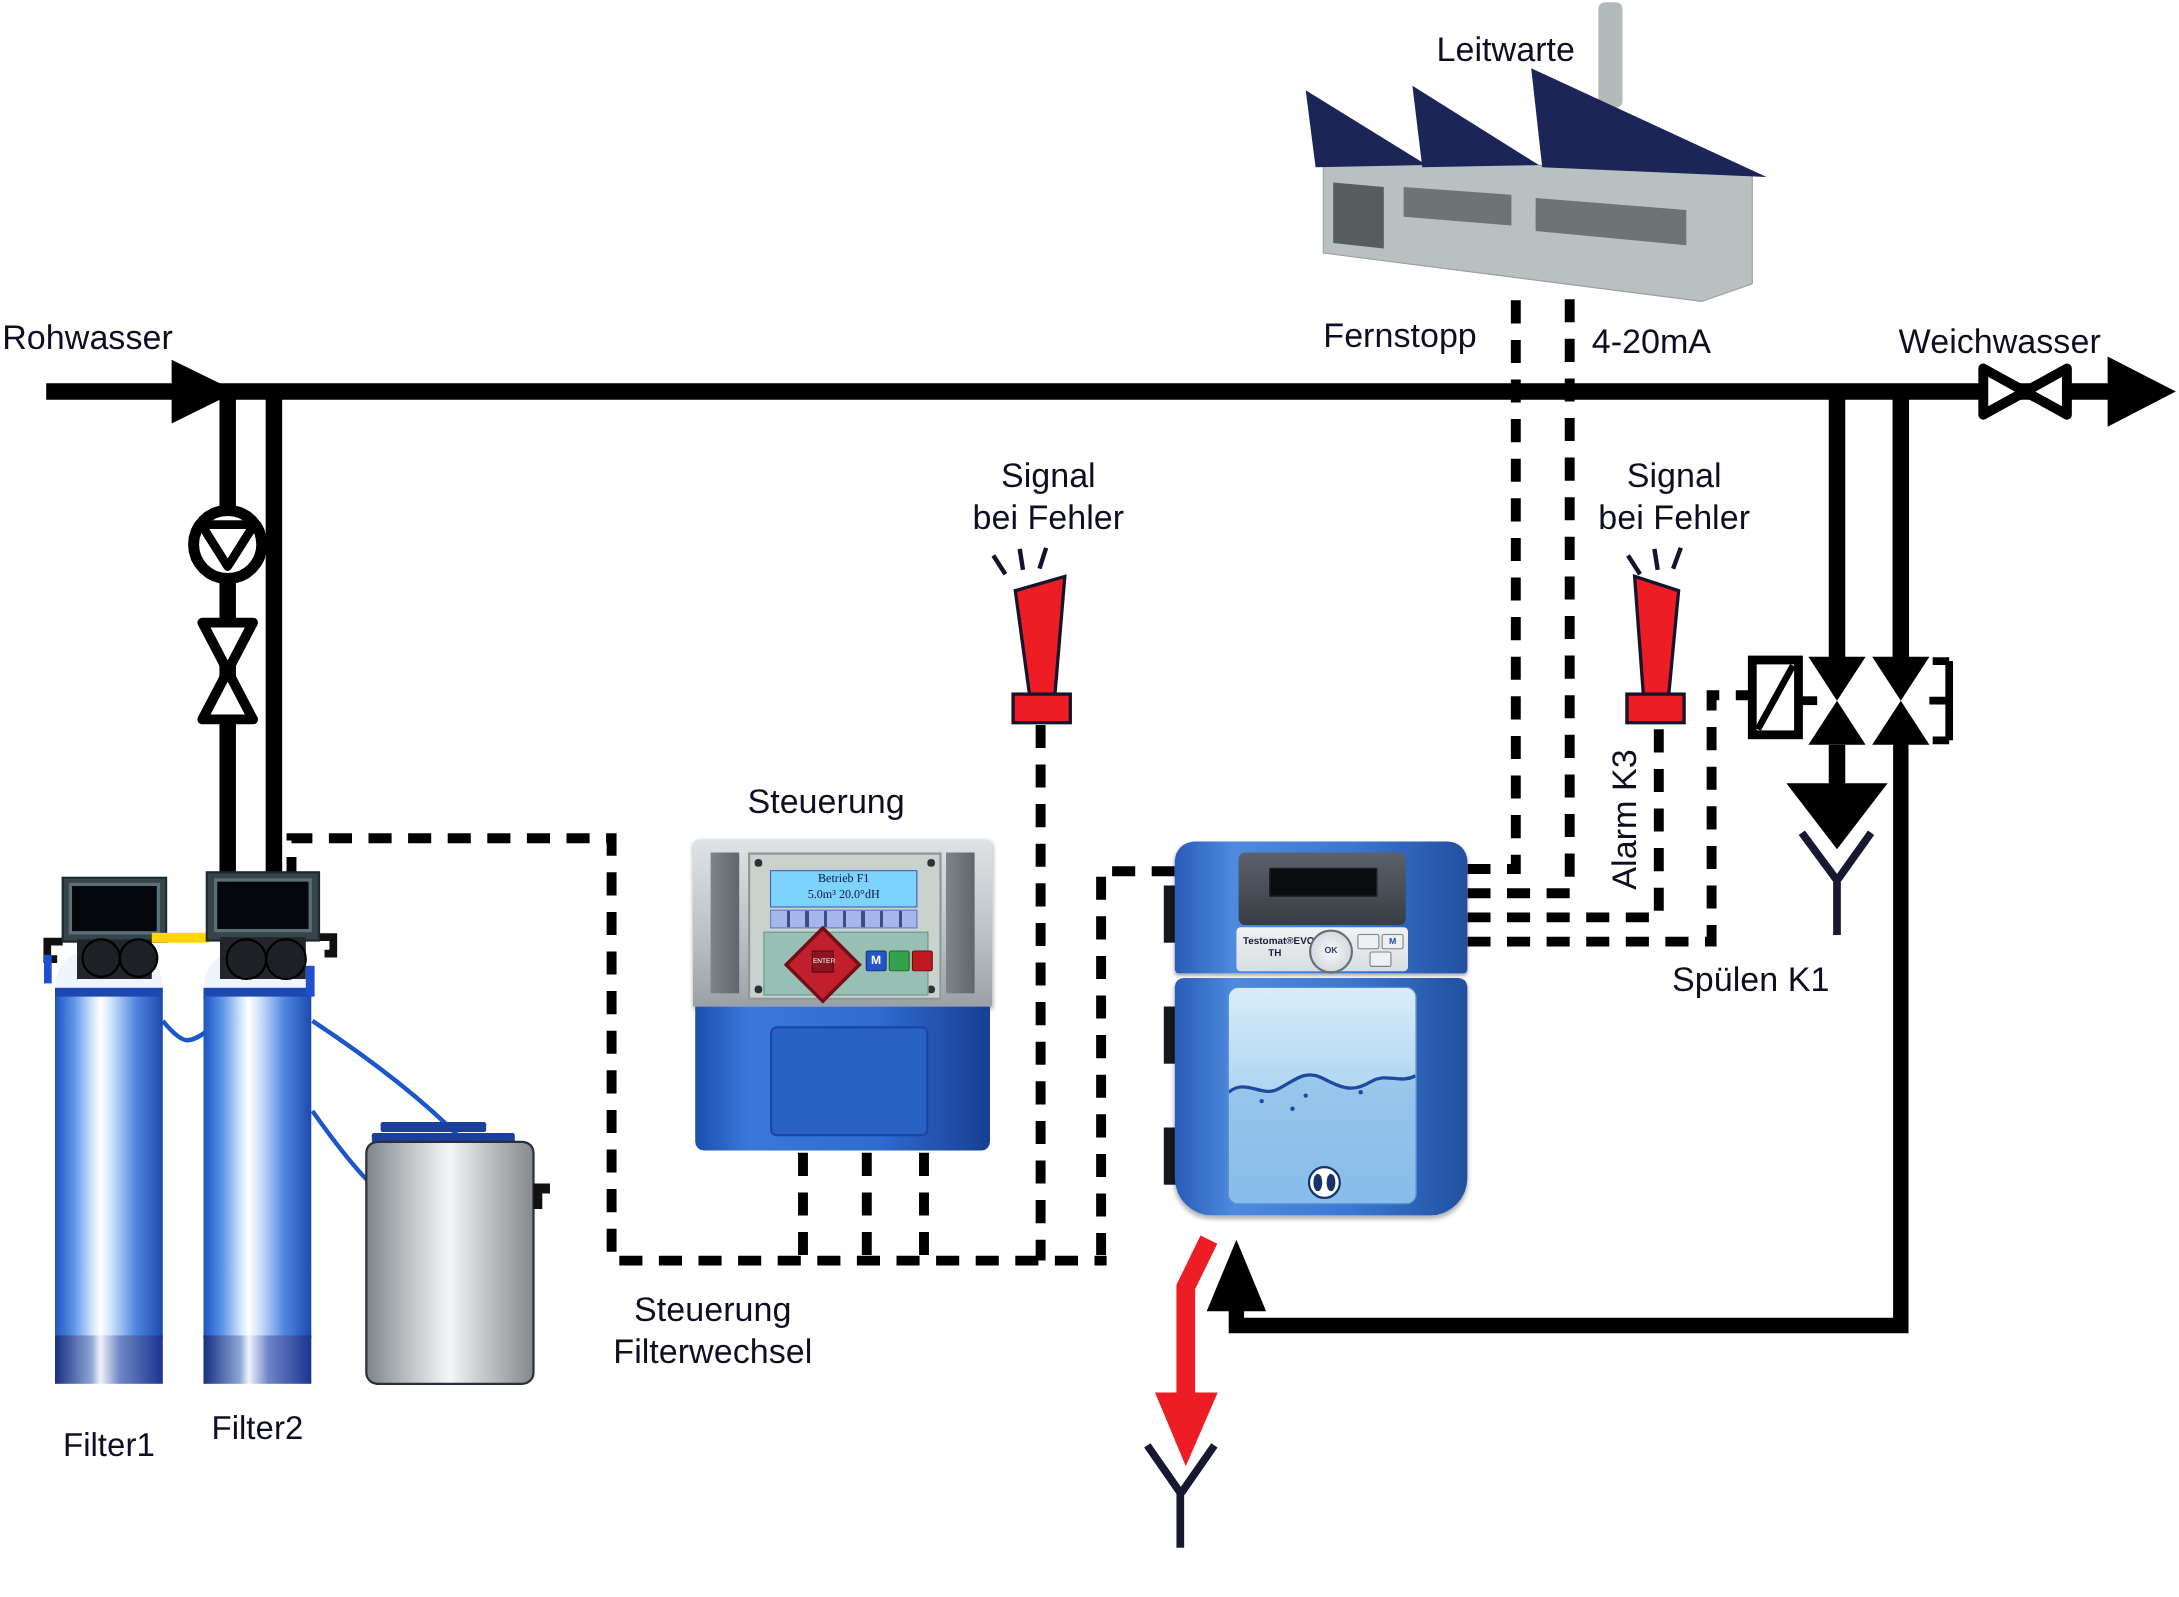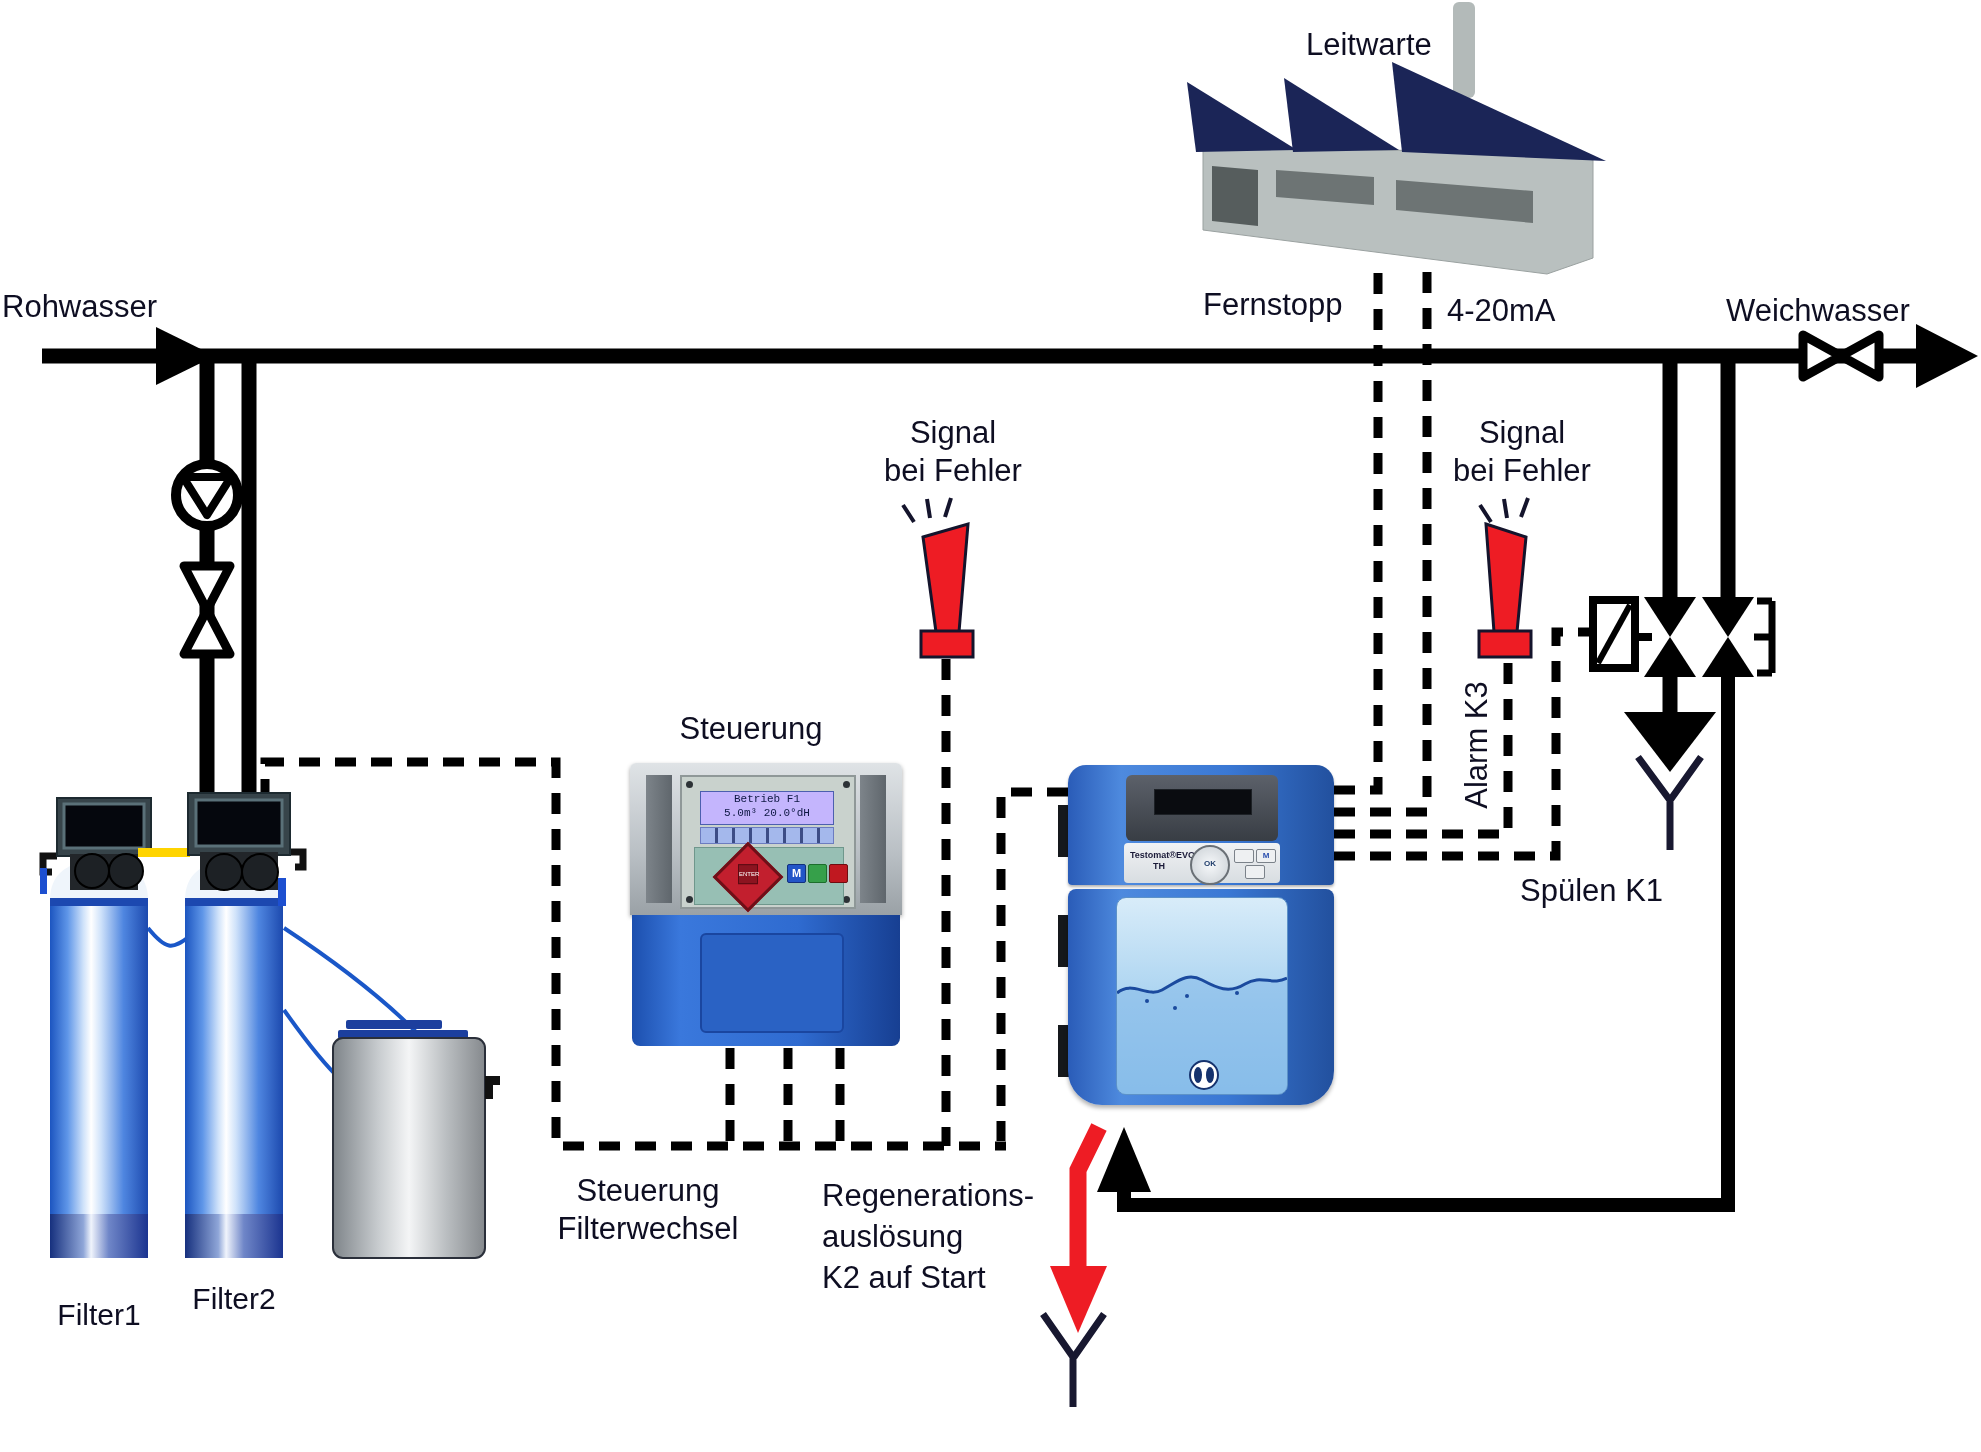--- a/index.html
+++ b/index.html
@@ -14,22 +14,22 @@
 
   
   .steuerung{position:absolute;left:630px;top:763px;width:272px;height:283px;z-index:2;}
   .st-top{position:absolute;left:0;top:0;width:272px;height:152px;border-radius:6px 6px 0 0;
           background:linear-gradient(180deg,#dfe3e6,#b9bfc4 60%,#9aa1a6);box-shadow:0 2px 4px rgba(0,0,0,.35);}
   .st-slot{position:absolute;top:12px;width:26px;height:128px;background:linear-gradient(90deg,#7d848a,#5f666c);}
   .st-slot.l{left:16px;}.st-slot.r{left:230px;}
   .st-panel{position:absolute;left:50px;top:12px;width:172px;height:130px;background:#c9d2cd;
             border:2px solid #8f9898;}
   .screw{position:absolute;width:7px;height:7px;border-radius:50%;background:#2c3236;}
-  .st-lcd{position:absolute;left:18px;top:14px;width:132px;height:32px;background:#c4b5fd;border:1px solid #4c5fae;
-          color:#0d1742;font-family:Liberation Mono, monospace;font-size:11px;line-height:14px;
+  .st-lcd{position:absolute;left:18px;top:14px;width:132px;height:32px;background:#7dd3fc;border:1px solid #4c5fae;
+          color:#0d1742;font-family:Liberation Serif, serif;font-size:11px;line-height:14px;
           text-align:center;overflow:hidden;}
   .st-leds{position:absolute;left:18px;top:50px;width:132px;height:15px;background:#a4b8ec;border:1px solid #6c7cc0;
            background-image:repeating-linear-gradient(90deg,transparent 0 14px,#3c4c86 14px 17px);}
   .st-keys{position:absolute;left:12px;top:70px;width:148px;height:56px;background:#97bfb4;border:1px solid #6f978c;}
   .st-cross{position:absolute;left:28px;top:4px;width:44px;height:44px;background:#c21f2e;border:3px solid #6e0f18;
             transform:rotate(45deg);}
   .st-enter{position:absolute;left:10px;top:10px;width:18px;height:18px;background:#8c1420;border:1px solid #5a0a12;
             transform:rotate(-45deg);color:#fff;font-size:6px;line-height:18px;text-align:center;}
   .st-btn{position:absolute;top:16px;width:17px;height:17px;border-radius:2px;color:#fff;font-size:11px;
           line-height:17px;text-align:center;font-weight:bold;}
@@ -314,19 +314,14 @@
   <div class="label center" style="left:601px;top:710px;width:300px;">Steuerung</div>
 
   <div class="label center" style="left:49px;top:1280px;width:100px;font-size:30px;margin-top:16px;">Filter1</div>
   <div class="label center" style="left:184px;top:1280px;width:100px;font-size:30px;">Filter2</div>
 
   <div class="label center" style="left:523px;top:1172px;width:250px;">
     <div>Steuerung</div>
     <div>Filterwechsel</div>
   </div>
 
-  <div class="label" style="left:822px;top:1175px;line-height:41px;">
-    <div>Regenerations-</div>
-    <div>auslösung</div>
-    <div>K2 auf Start</div>
-  </div>
 
 </div>
 
 </body></html>

